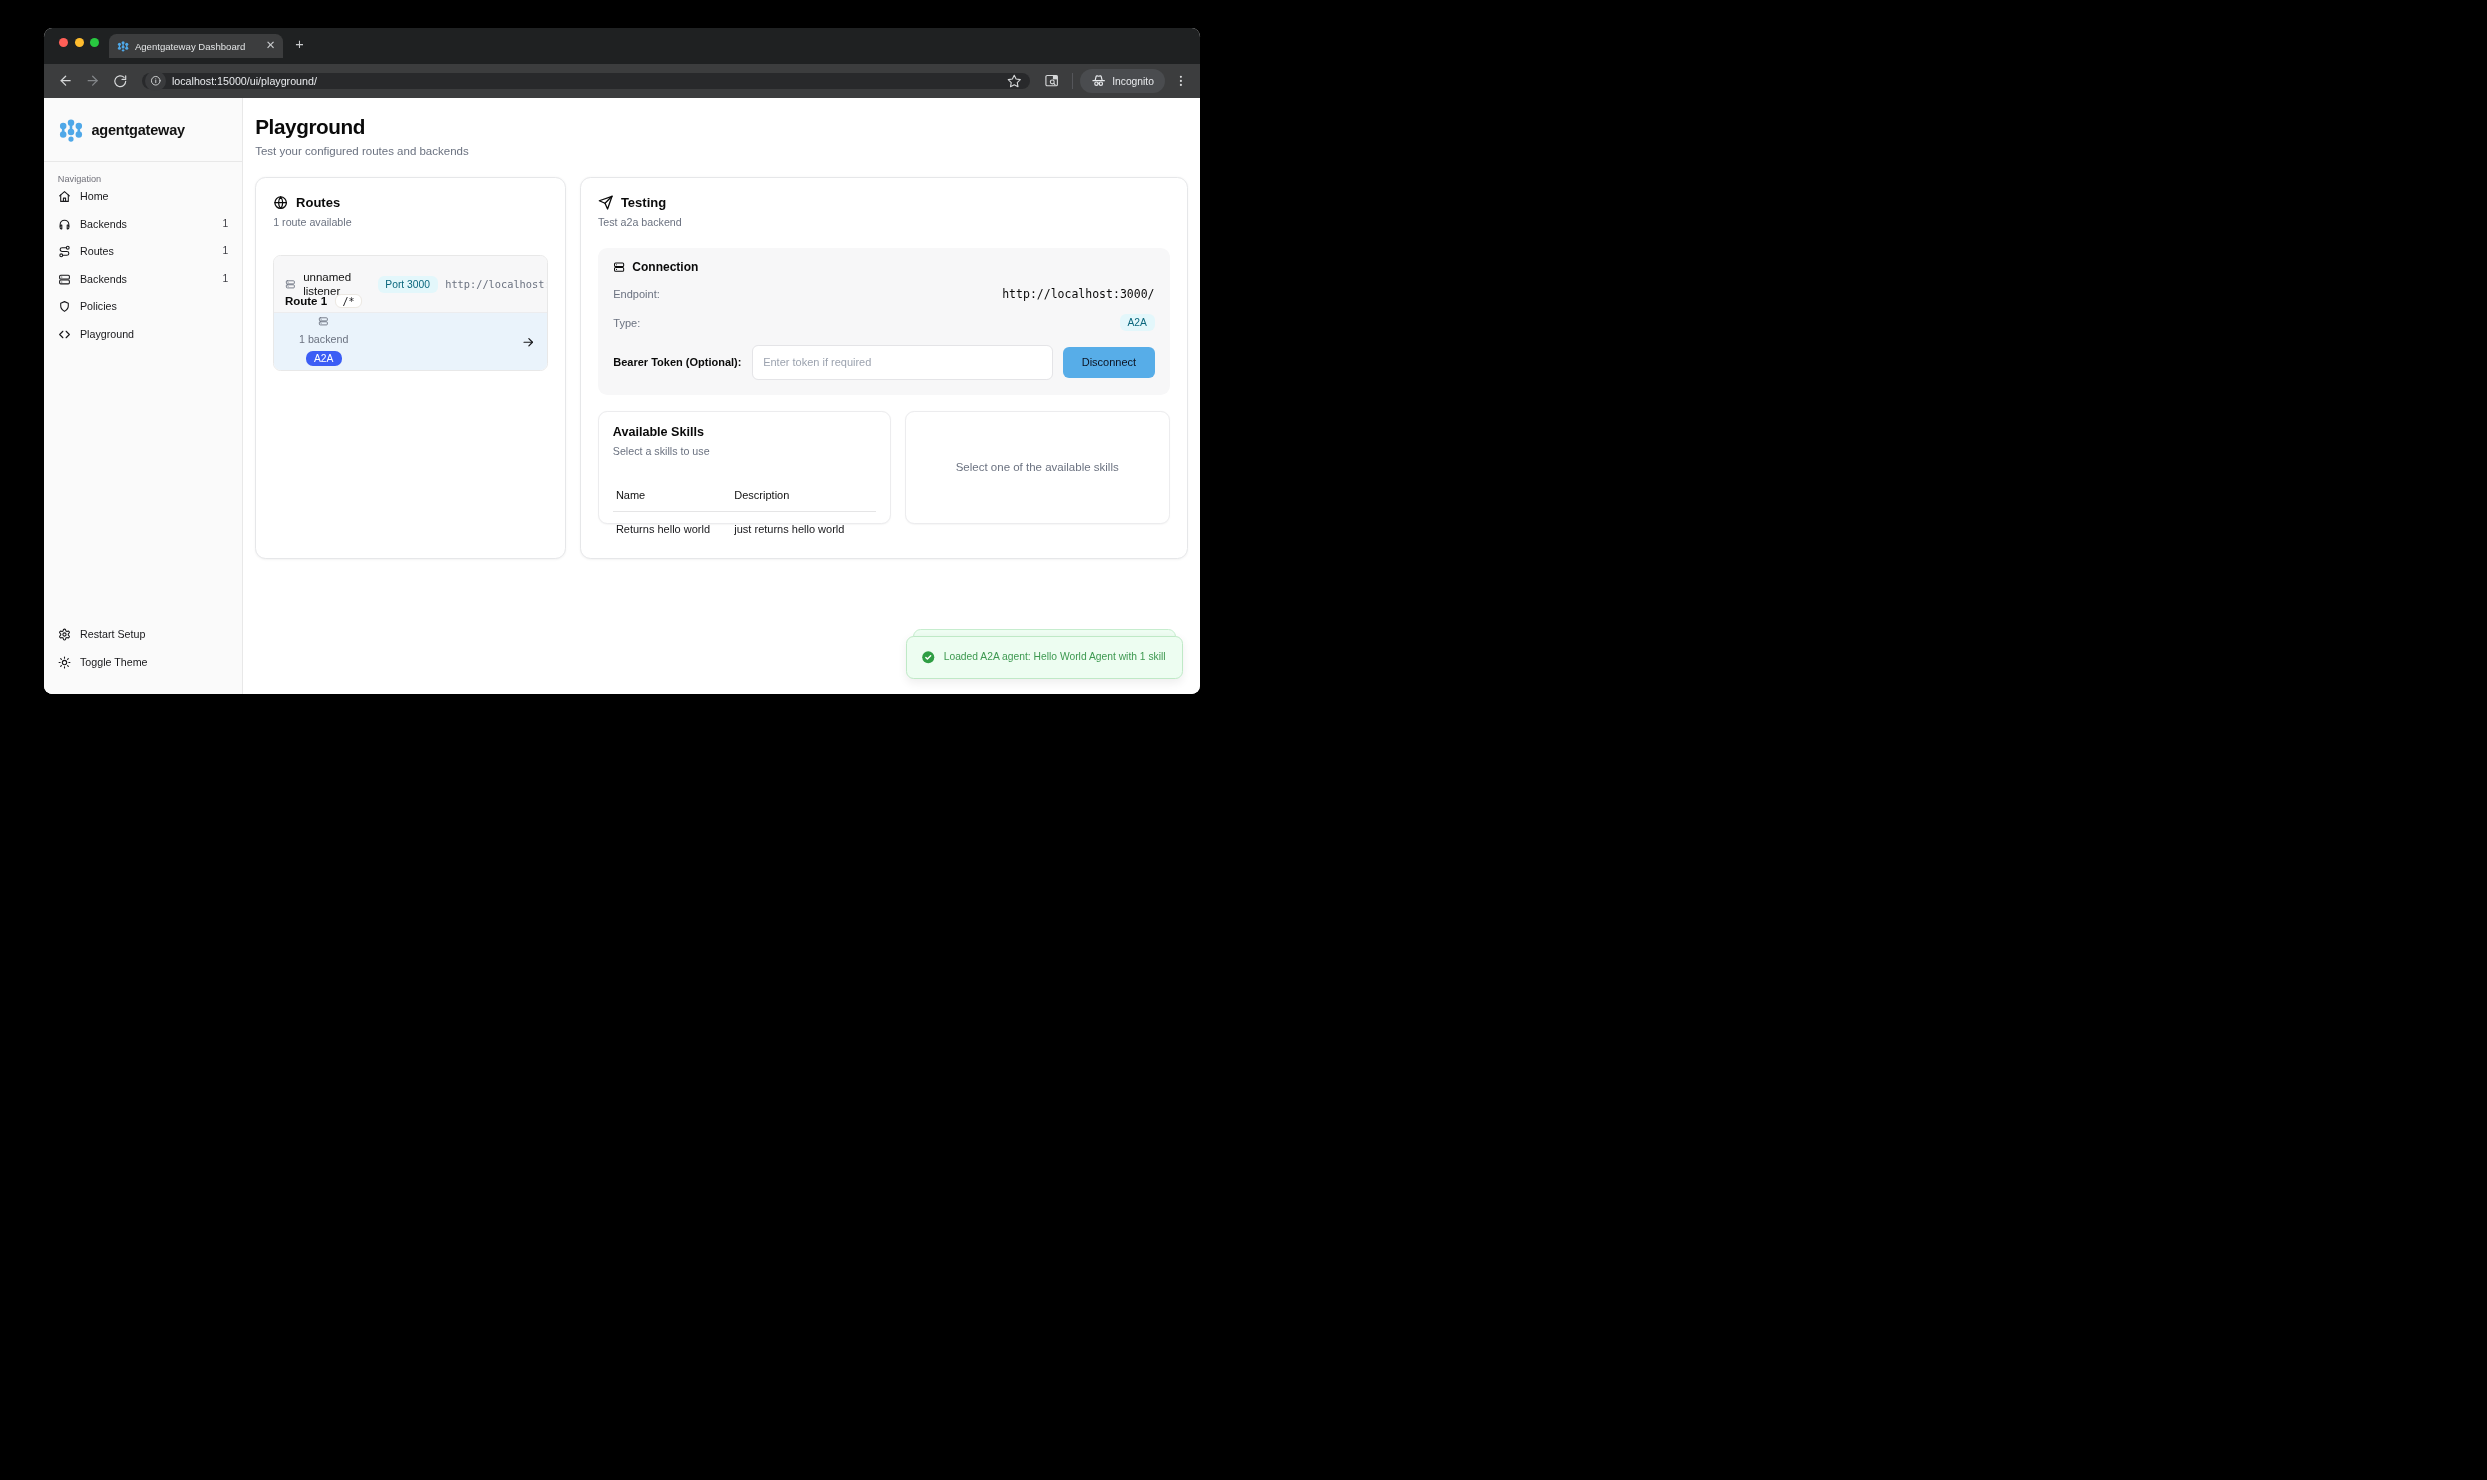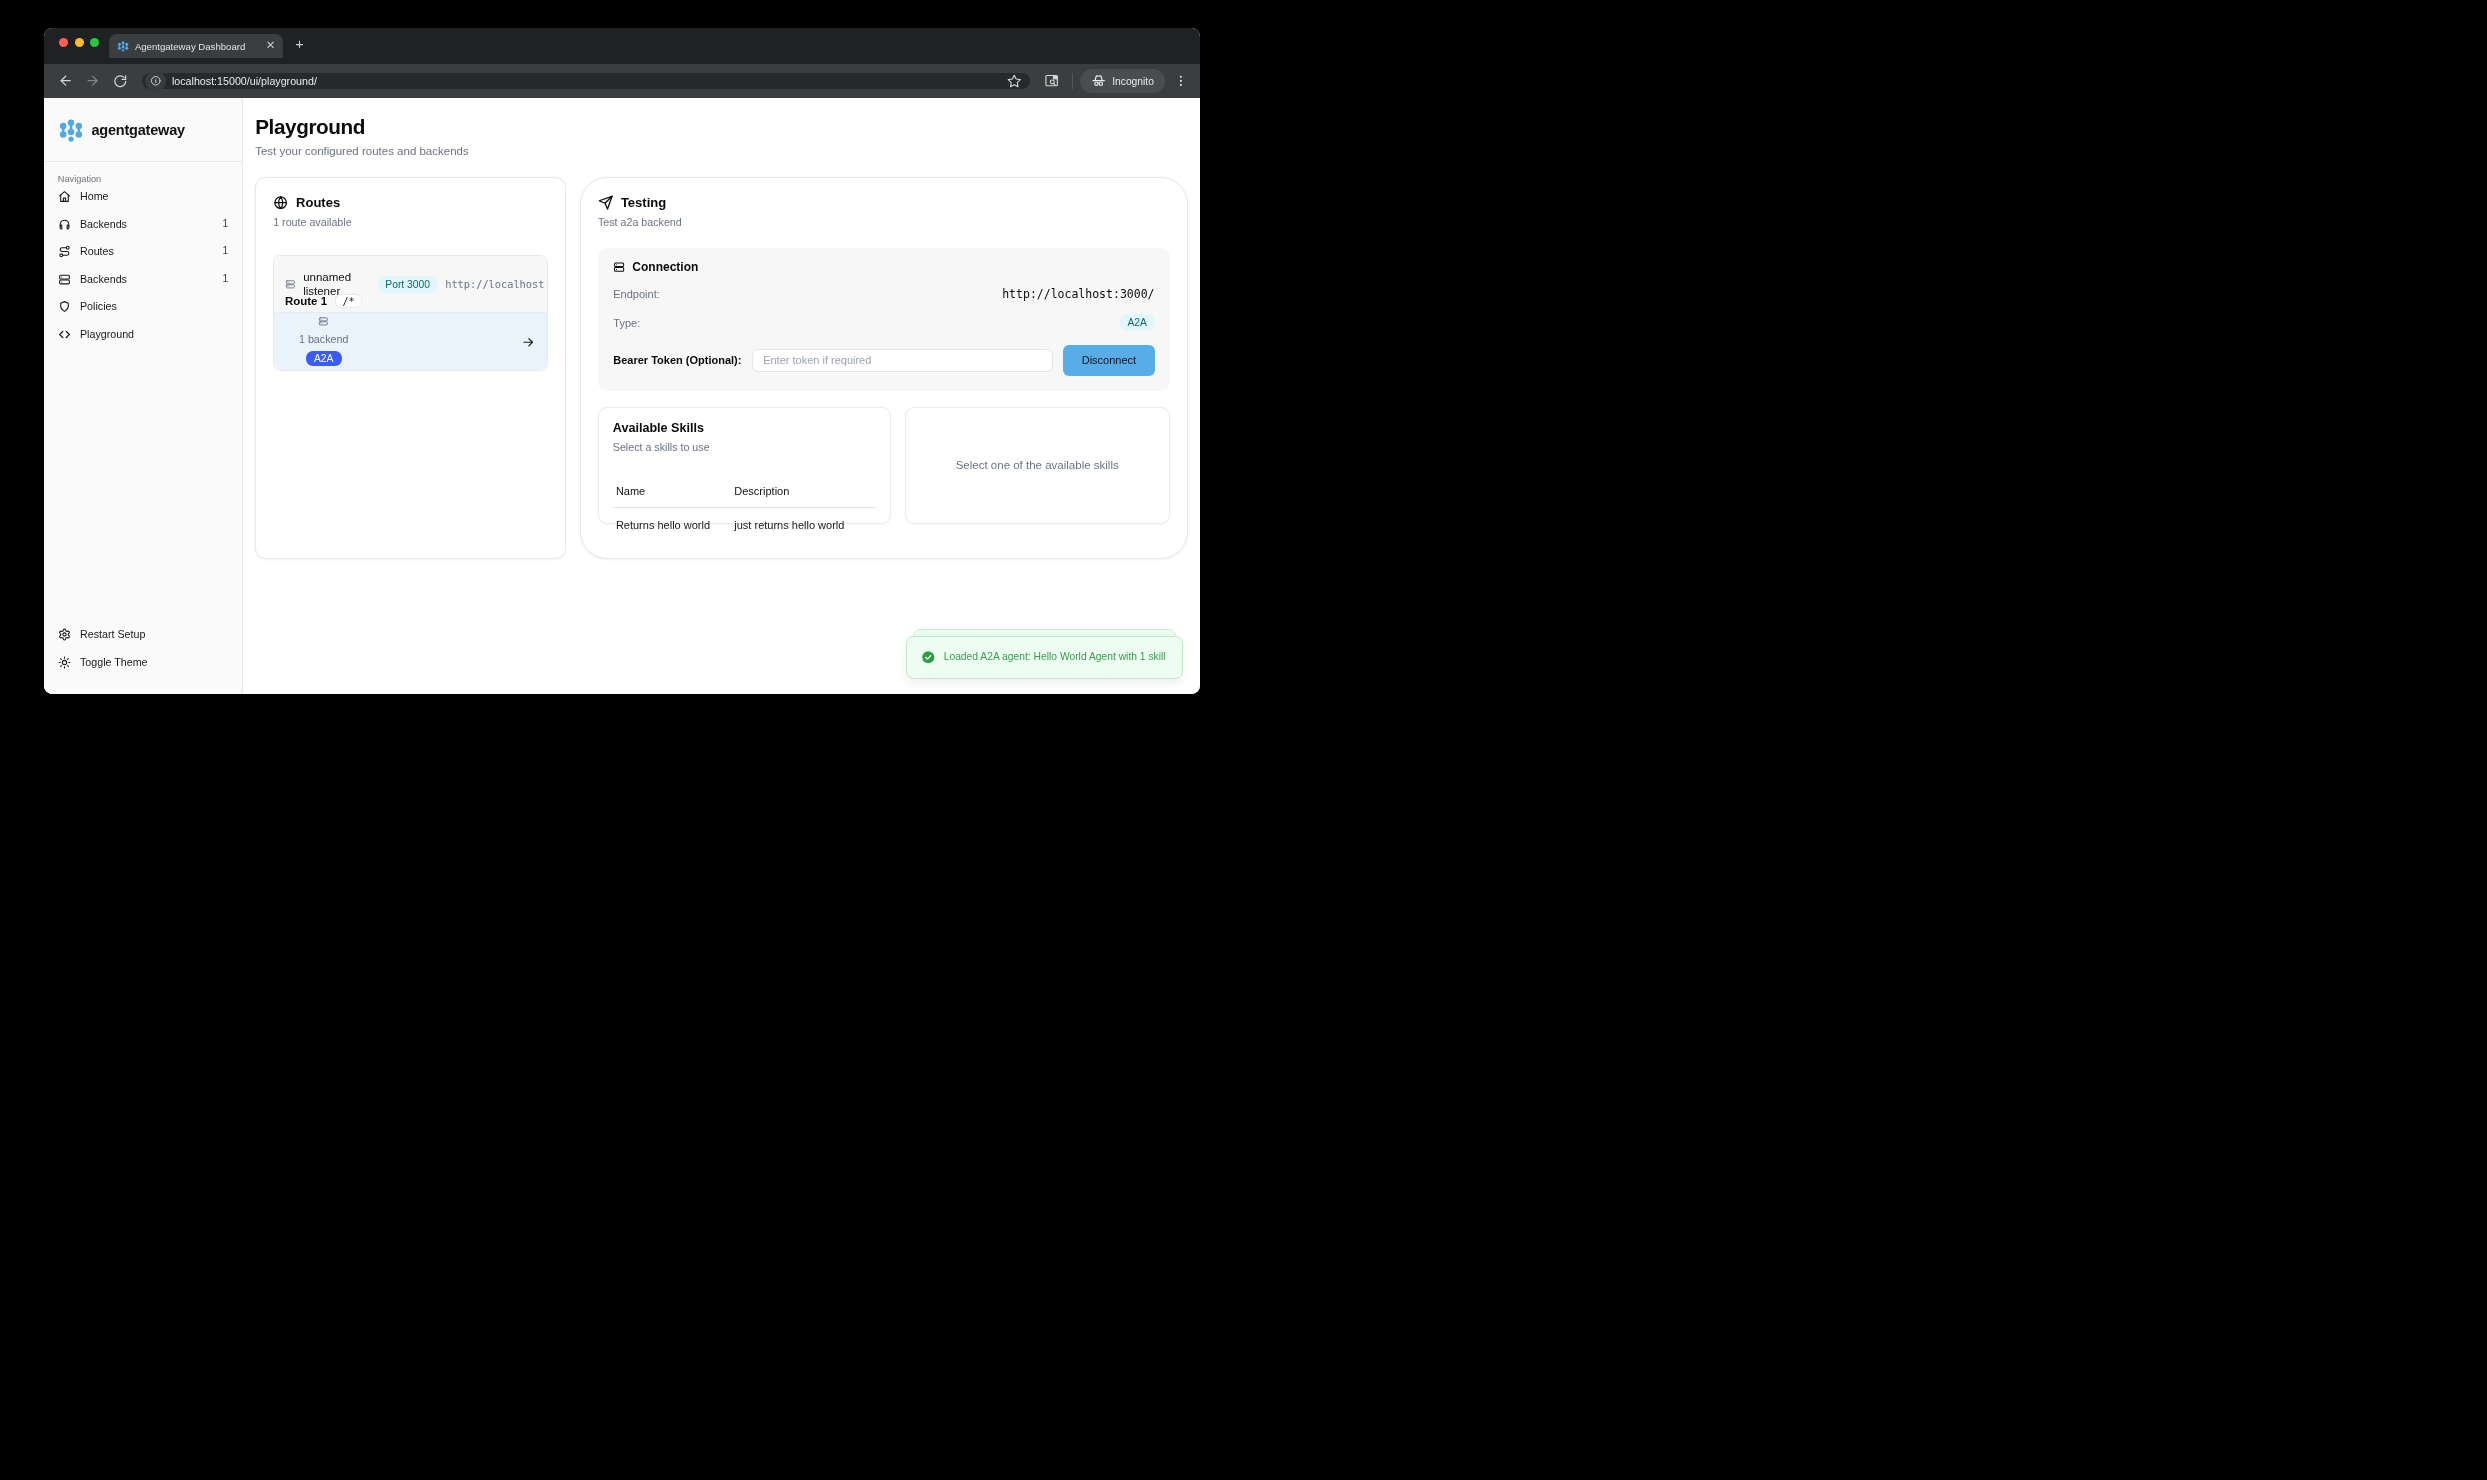--- a/index.html
+++ b/index.html
@@ -60,29 +60,29 @@
   .listener-url { font-family:"DejaVu Sans Mono", monospace; font-size:10.3px; color:#6b7280; white-space:nowrap; overflow:hidden; }
   .route-row { background:#eaf3fb; padding:10.7px 12.2px 10.7px 10.7px; display:flex; align-items:center; justify-content:space-between; height:57px; cursor:pointer; }
   .route-line1 { display:flex; align-items:center; gap:7.6px; }
   .route-name { font-size:11.5px; font-weight:600; color:#0a0a0a; }
   .path-chip { background:#fff; border:0.8px solid #ece8e2; border-radius:6.1px; font-family:"DejaVu Sans Mono", monospace; font-size:10px; color:#18181b; padding:0.8px 6.9px; }
   .route-line2 { display:flex; align-items:center; gap:6.1px; margin-top:7.6px; color:#6b7280; font-size:10.7px;flex-direction:column; }
   .badge-blue { background:#3b5df5; color:#fff; font-size:10.3px; border-radius:6.9px; padding:2.3px 8.4px; font-weight:500; }
   .row-arrow { color:#18181b; display:flex; }
 
   
-  .testing-card { flex:1; height:382px; padding:17px; display:flex; flex-direction:column; min-width:0;border-radius:27px; }
+  .testing-card { flex:1; height:382px; padding:17px; display:flex; flex-direction:column; min-width:0; }
   .conn-box { margin-top:20px; background:#f7f7f8; border-radius:9.2px; padding:12.2px 15.3px 15.3px; }
   .conn-title { display:flex; align-items:center; gap:6.9px; font-size:12px; font-weight:700; color:#0a0a0a; }
   .conn-row { display:flex; align-items:center; justify-content:space-between; margin-top:13px; }
   .conn-label { font-size:11px; color:#6b7280; }
   .conn-endpoint { font-family:"DejaVu Sans Mono", monospace; font-size:11.5px; color:#0a0a0a; }
   .token-row { display:flex; align-items:center; margin-top:13.8px; gap:10.7px; }
   .token-label { font-size:11px; font-weight:700; color:#0a0a0a; white-space:nowrap; }
-  .token-input { flex:1; height:23px; border:0.8px solid #e4e4e7; border-radius:6.1px; background:#fff; padding:0 10px;
+  .token-input { flex:1; height:35px; border:0.8px solid #e4e4e7; border-radius:6.1px; background:#fff; padding:0 10px;
                  font-size:11px; color:#18181b; font-family:"Liberation Sans", sans-serif; outline:none; }
   .token-input::placeholder { color:#9ca3af; }
   .btn-disconnect { height:31px; padding:0 18.4px; background:#57ade8; color:#0c1220; border:none; border-radius:6.1px;
                     font-size:11px; font-weight:500; font-family:"Liberation Sans", sans-serif; cursor:pointer; }
   .skills-row { display:flex; gap:13.8px; margin-top:15.3px; flex:1; min-height:0; margin-bottom:17px; }
   .subcard { border:0.8px solid #ececee; border-radius:9.2px; box-shadow:0 0.8px 1.5px rgba(0,0,0,.04); background:#fff; flex:1; min-width:0; }
   .skills-card { padding:13.8px; }
   .skills-title { font-size:12.6px; font-weight:700; color:#0a0a0a; }
   .skills-sub { font-size:10.7px; color:#6b7280; margin-top:5.4px; }
   .skills-table { width:100%; margin-top:28px; border-collapse:collapse; }

